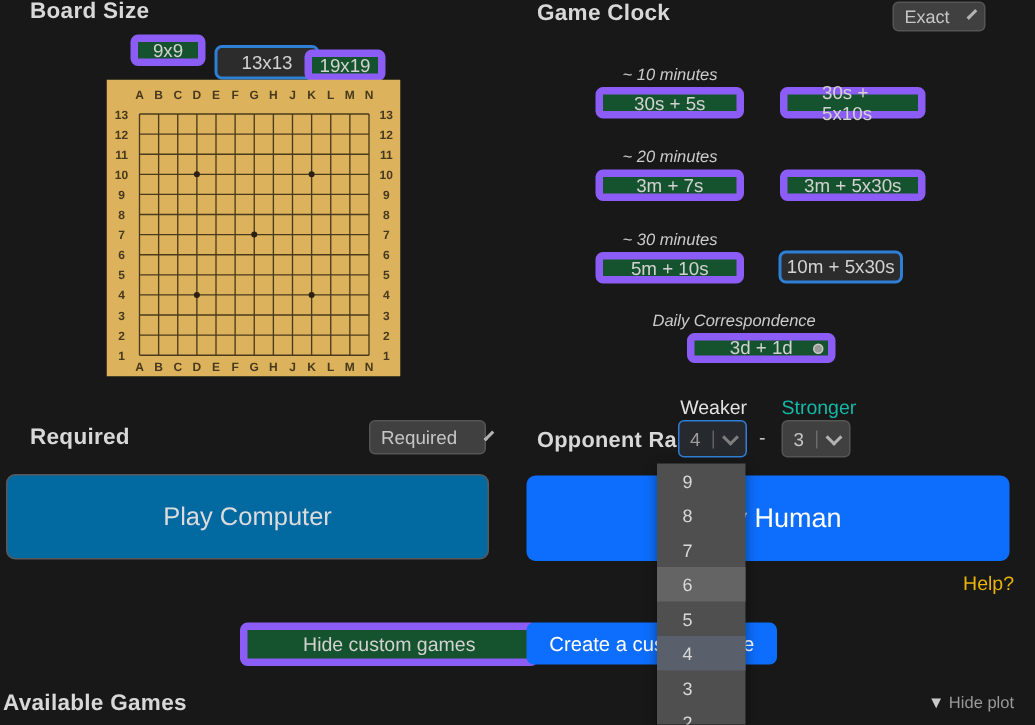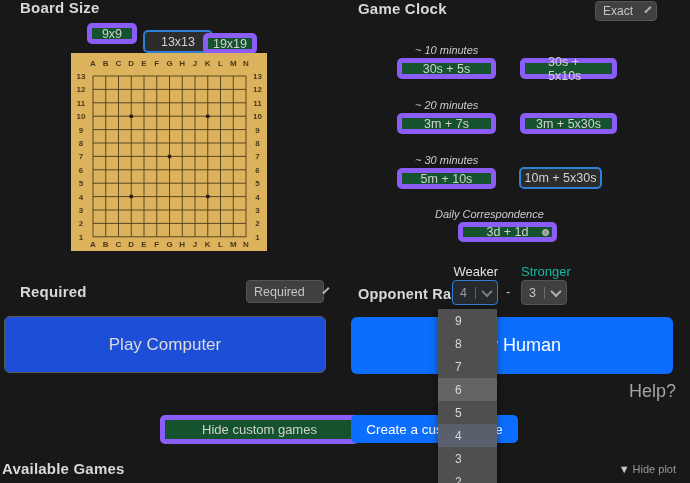--- a/index.html
+++ b/index.html
@@ -24,21 +24,21 @@
     display:flex;align-items:center;box-sizing:border-box;padding:0 7px;gap:7px;
     font-size:12.5px;cursor:pointer;
   }
   .select .lbl{flex:1;text-align:center;}
   .vsep{width:1px;height:12px;background:#909090;opacity:.55;}
   .chev{width:6px;height:6px;border-right:2px solid #b3b3b3;border-bottom:2px solid #b3b3b3;
     transform:rotate(45deg) translate(-1px,-1px);display:inline-block;}
   .select.focused{background:#26292e;border:1.5px solid #2e7fd6;color:#9c9c9c;}
   .select.focused .chev{border-color:#7e7e7e;}
   .bigbtn{font-size:17px;border-radius:6px;}
-  .link{color:#a3a3a3;font-size:18px;cursor:pointer;}
+  .link{color:#eab308;font-size:13px;cursor:pointer;}
   .dropdown{
     background:#4f4f4f;z-index:10;box-shadow:0 2px 8px rgba(0,0,0,.4);
   }
   .dropdown .row{
     height:23px;display:flex;align-items:center;padding-left:17px;
     font-size:12px;color:#d8d8d8;cursor:pointer;box-sizing:border-box;
   }
   .dropdown .row.hovered{background:#646464;}
   .dropdown .row.selected-item{background:#59606b;}
   .badge-dot{
@@ -143,21 +143,21 @@
     <circle cx="136.75" cy="143.60000000000002" r="2" fill="#2a2013"></circle>
   </svg>
 
 <div class="abs heading" style="left:20px;top:283px;">Required</div>
 <div class="abs select" style="left:246px;top:280px;width:78px;height:23px;gap:10px;">
   <span class="lbl">Required</span>
   <span class="vsep"></span>
   <span class="chev"></span>
 </div>
 
-<div class="abs btn bigbtn" style="left:4px;top:316px;width:322px;height:57px;background:#1d4ed8;border:1px solid #5a5a5a;color:#dcdcdc;">Play Computer</div>
+<div class="abs btn bigbtn" style="left:4px;top:316px;width:322px;height:57px;background:#0369a1;border:1px solid #5a5a5a;color:#dcdcdc;">Play Computer</div>
 
 <div class="abs btn" style="left:160px;top:415px;width:199px;height:29px;font-size:13px;">Hide custom games</div>
 
 <div class="abs heading" style="left:2px;top:460px;">Available Games</div>
 
 <div class="abs heading" style="left:358px;top:0px;">Game Clock</div>
 
 <div class="abs select" style="left:595px;top:1px;width:62px;height:20px;font-size:12px;">
   <span class="lbl">Exact</span>
   <span class="vsep"></span>

